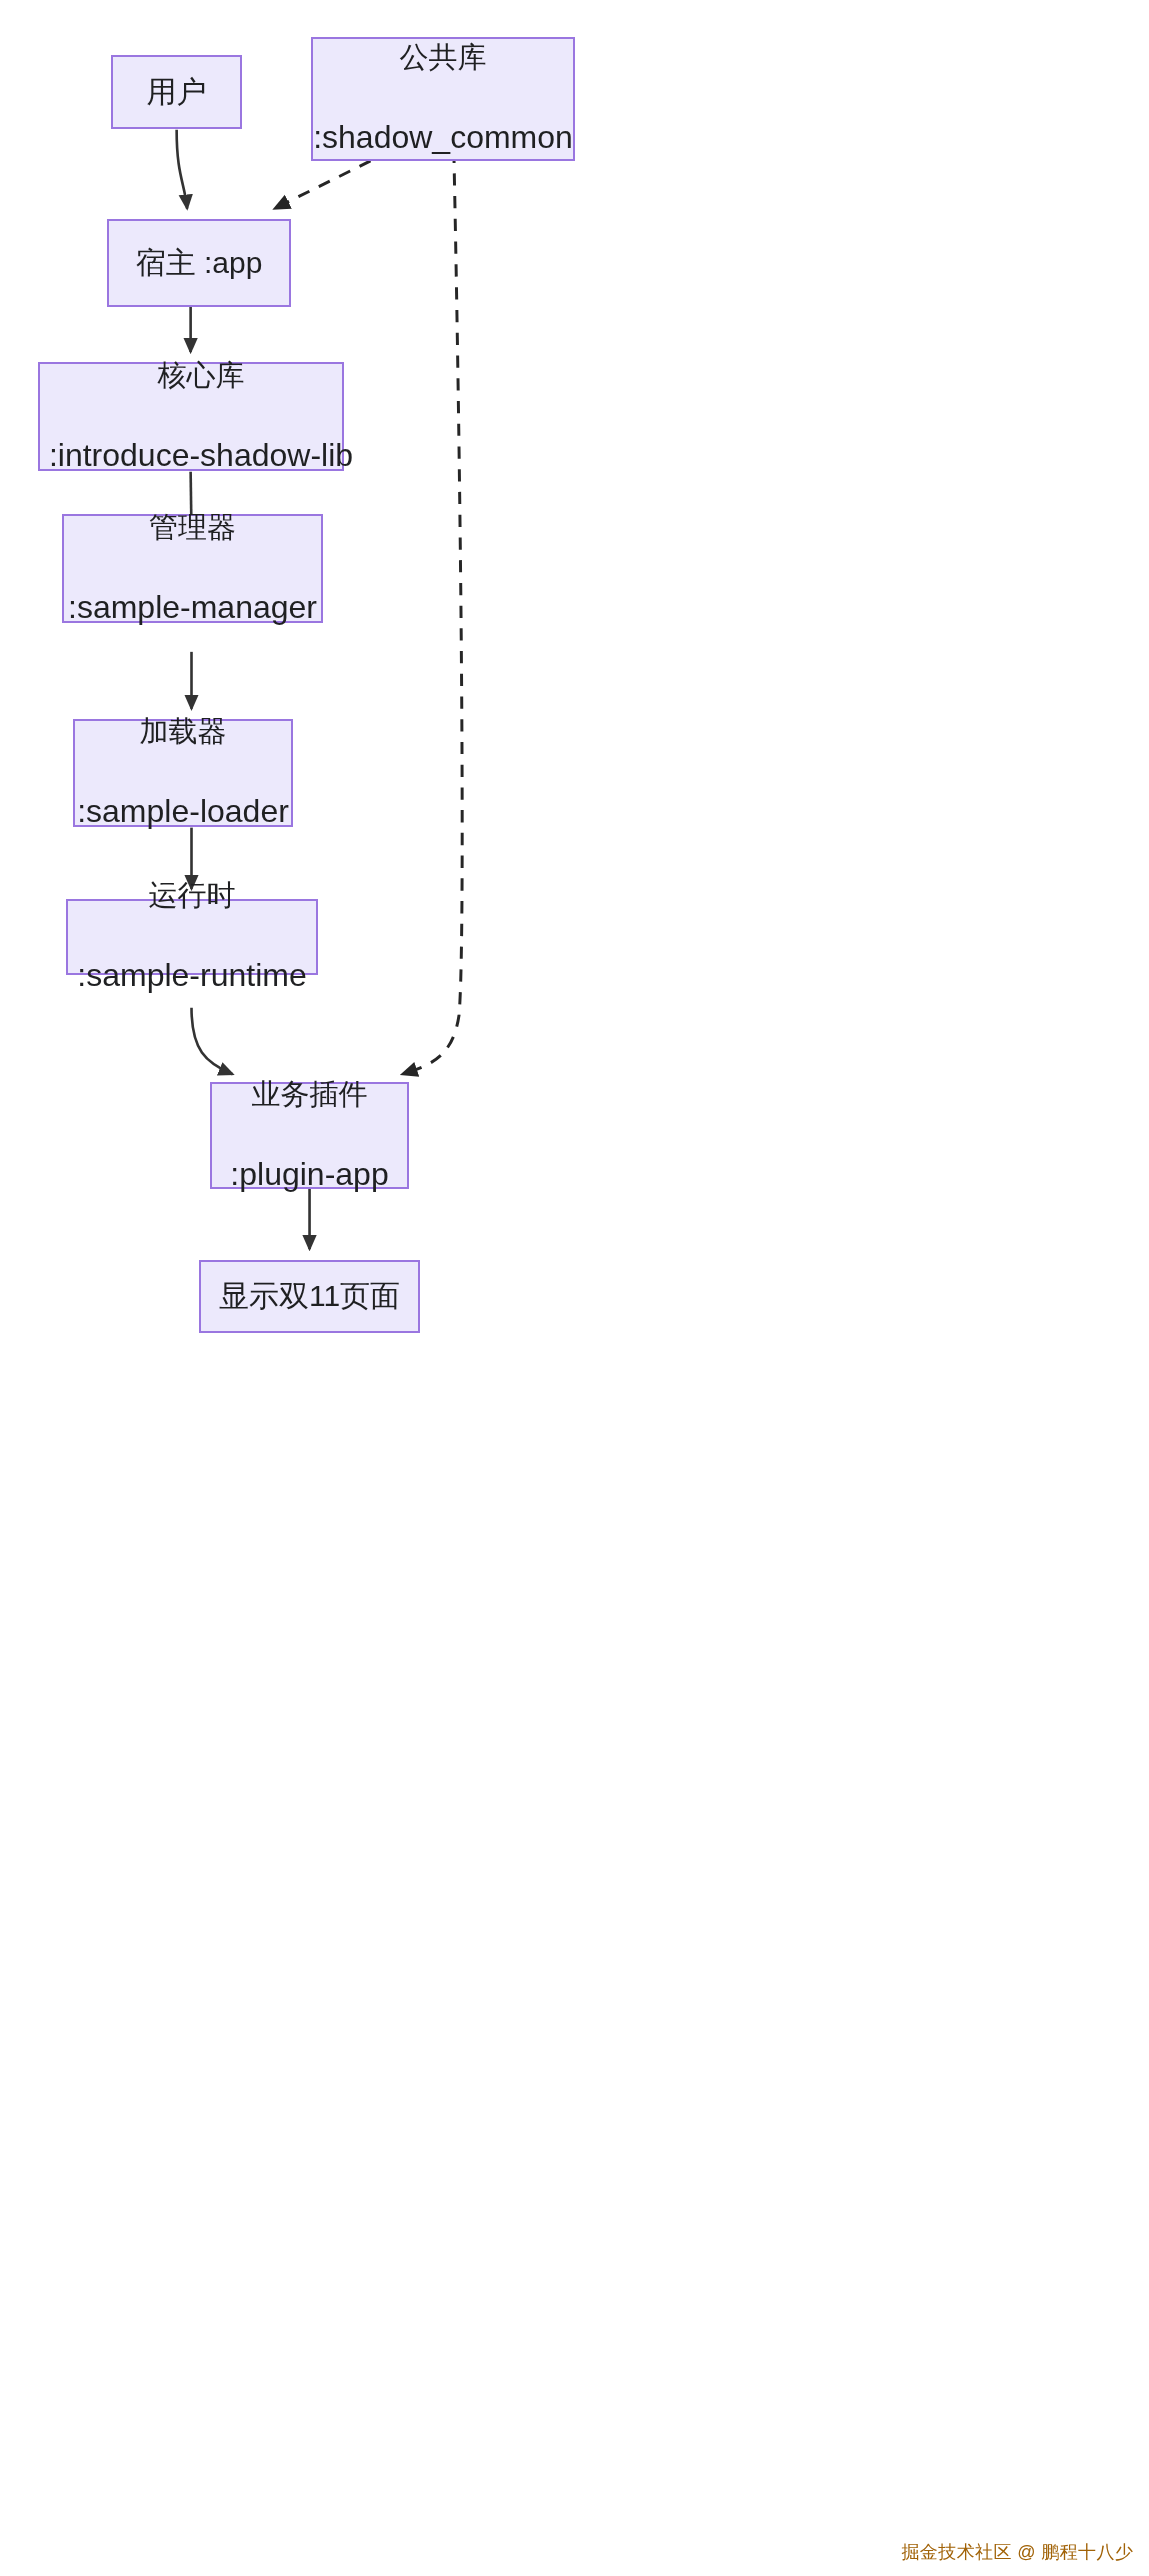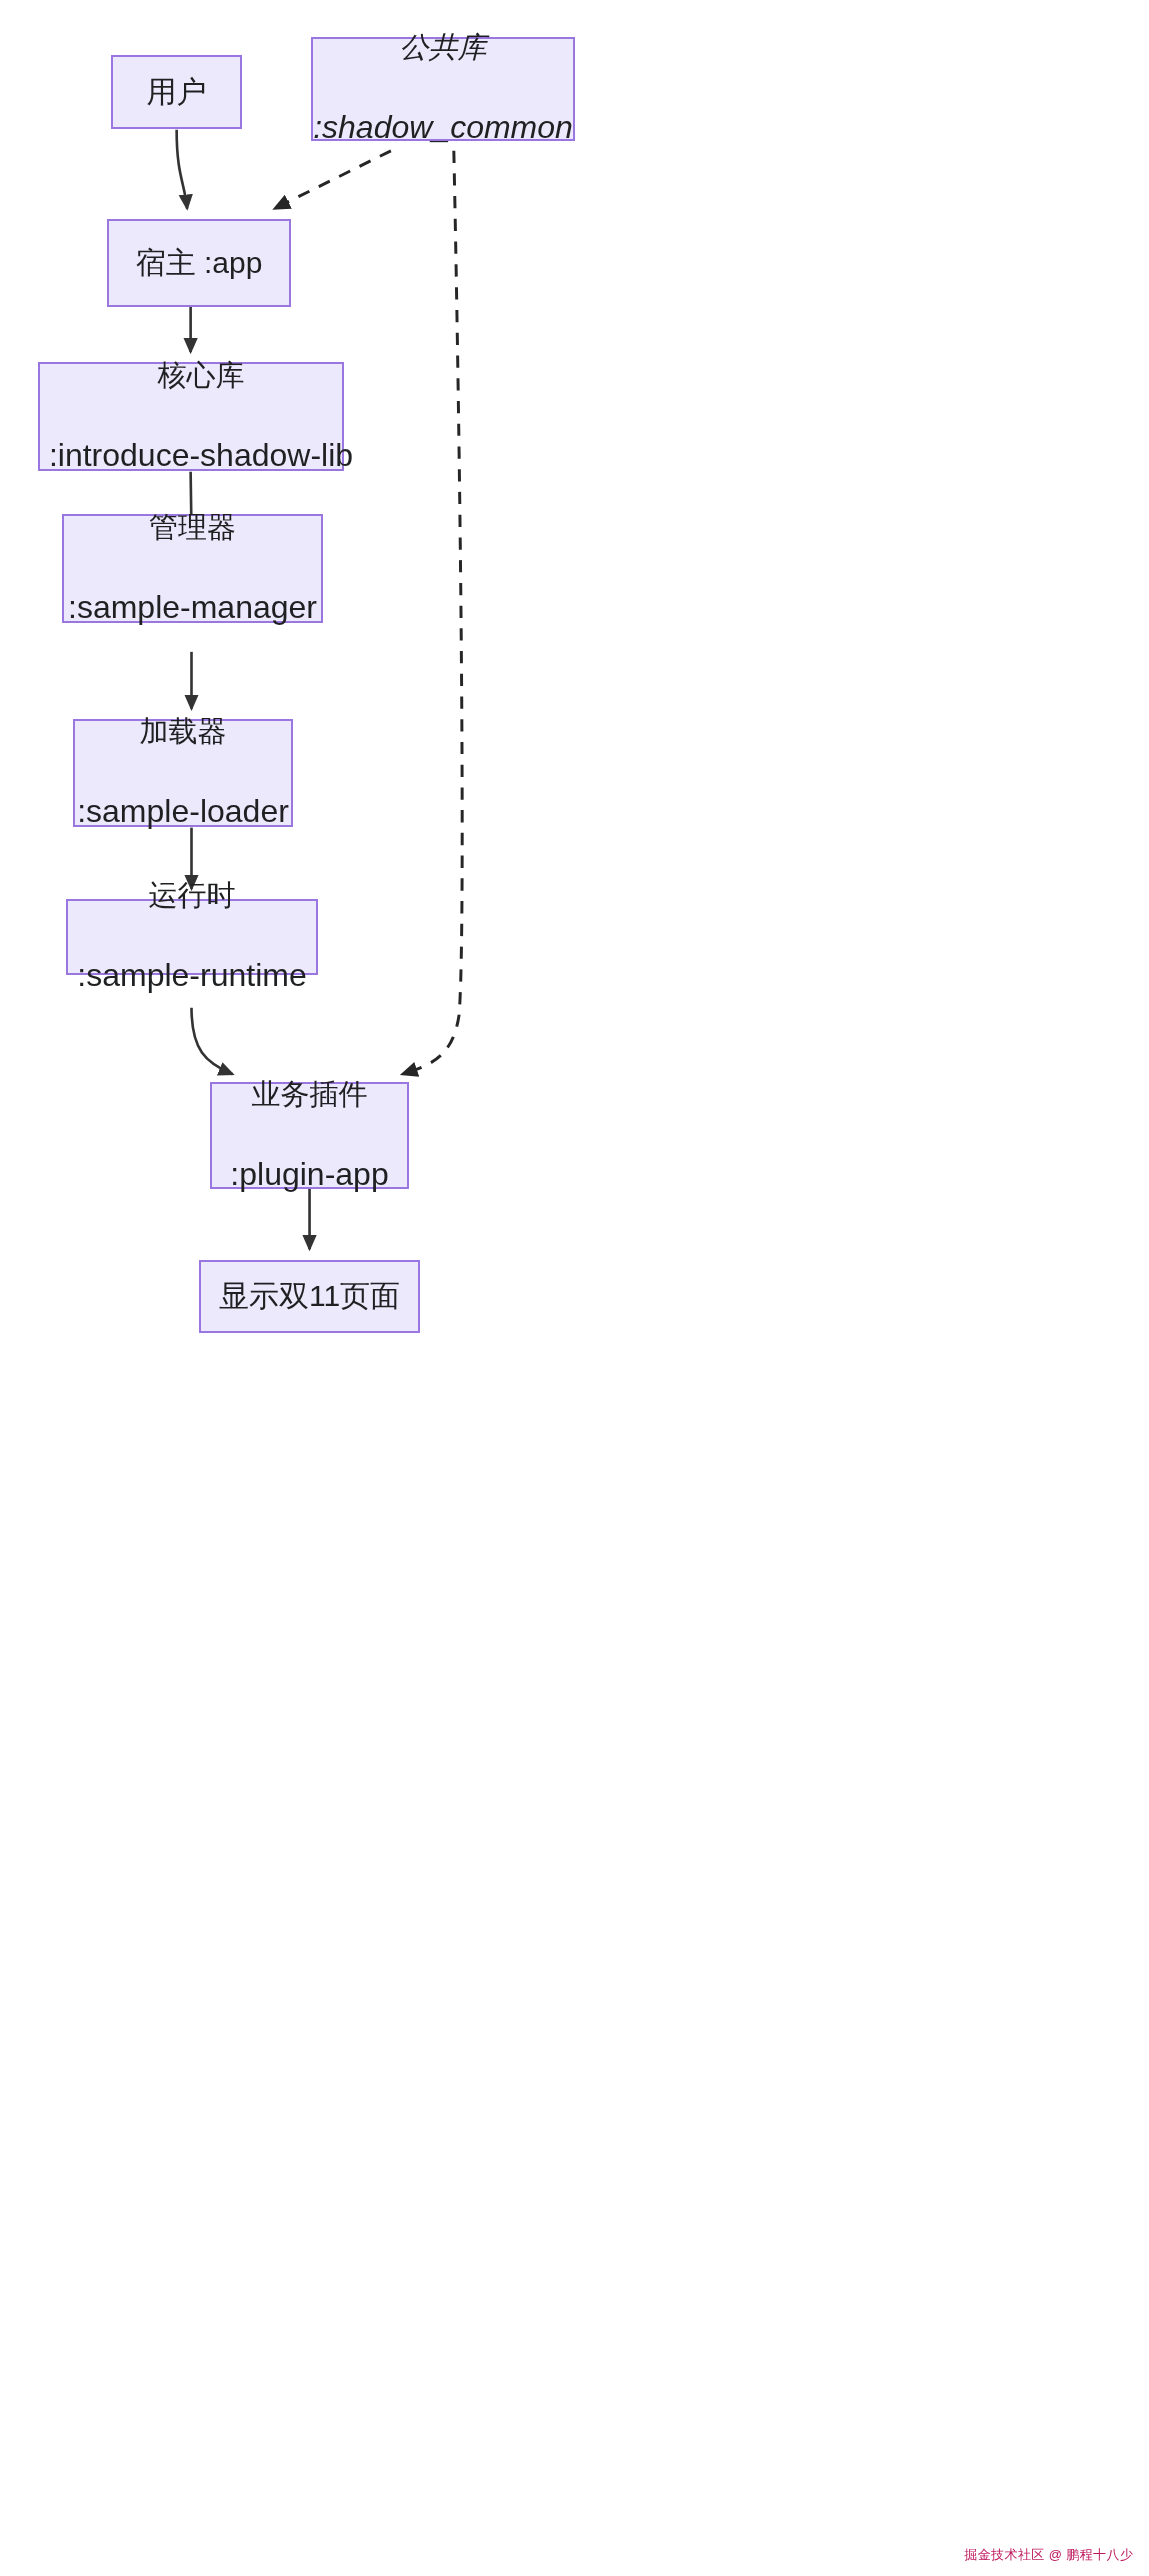--- a/index.html
+++ b/index.html
@@ -70,35 +70,35 @@
     font-size: 29px;
     margin-bottom: 8.7px;
   }
   .node.double .line2 {
     font-size: 32px;
     margin-top: 28px;
   }
 
   
   #node-user        { left: 111px;  top: 55px;   width: 131px;  height: 74px;  }
-  #node-common      { left: 311px;  top: 37px;   width: 264px;  height: 104px; font-style: italic; }
+  #node-common      { left: 311px;  top: 37px;   width: 264px;  height: 124px; }
   #node-host        { left: 107px;  top: 219px;  width: 184px;  height: 88px;  }
   #node-core        { left: 38px;   top: 362px;  width: 306px;  height: 109px; padding-left: 20px; }
   #node-manager     { left: 62px;   top: 514px;  width: 261px;  height: 109px; }
   #node-loader      { left: 73px;   top: 719px;  width: 220px;  height: 108px; }
   #node-runtime     { left: 66px;   top: 899px; width: 252px;  height: 76px; }
   #node-plugin      { left: 210px;  top: 1082px; width: 199px;  height: 107px; }
   #node-display     { left: 199px;  top: 1260px; width: 221px;  height: 73px;  }
 
   .watermark {
     position: absolute;
     right: 15.7px;
     bottom: 12.2px;
-    font-size: 13px;
-    color: #be185d;
+    font-size: 18px;
+    color: #a16207;
     letter-spacing: 0.4px;
     white-space: nowrap;
     z-index: 3;
   }
 
   .edge-solid {
     fill: none;
     stroke: #333333;
     stroke-width: 3;
   }

